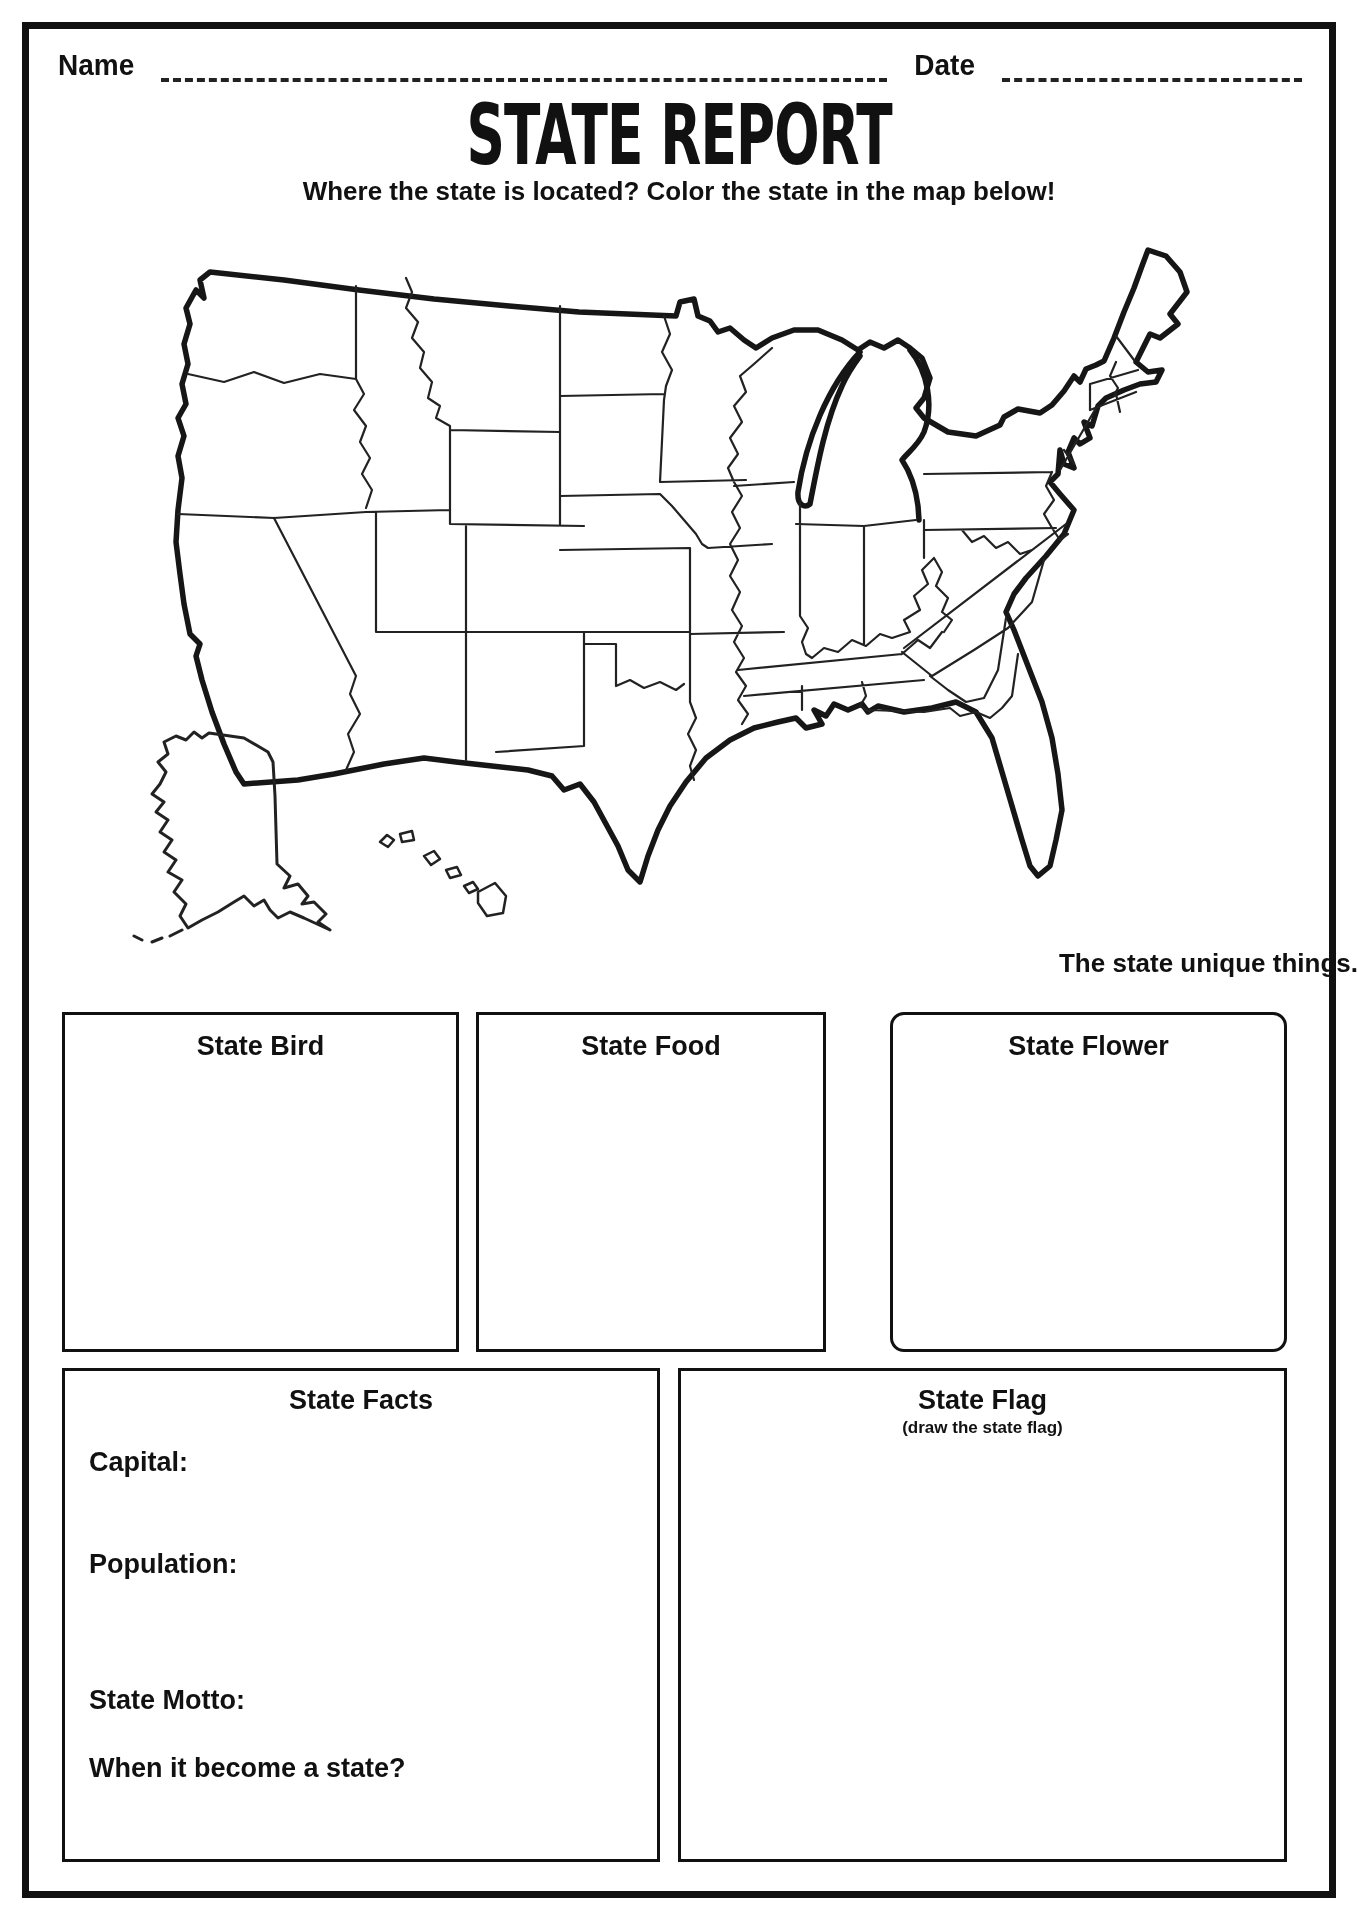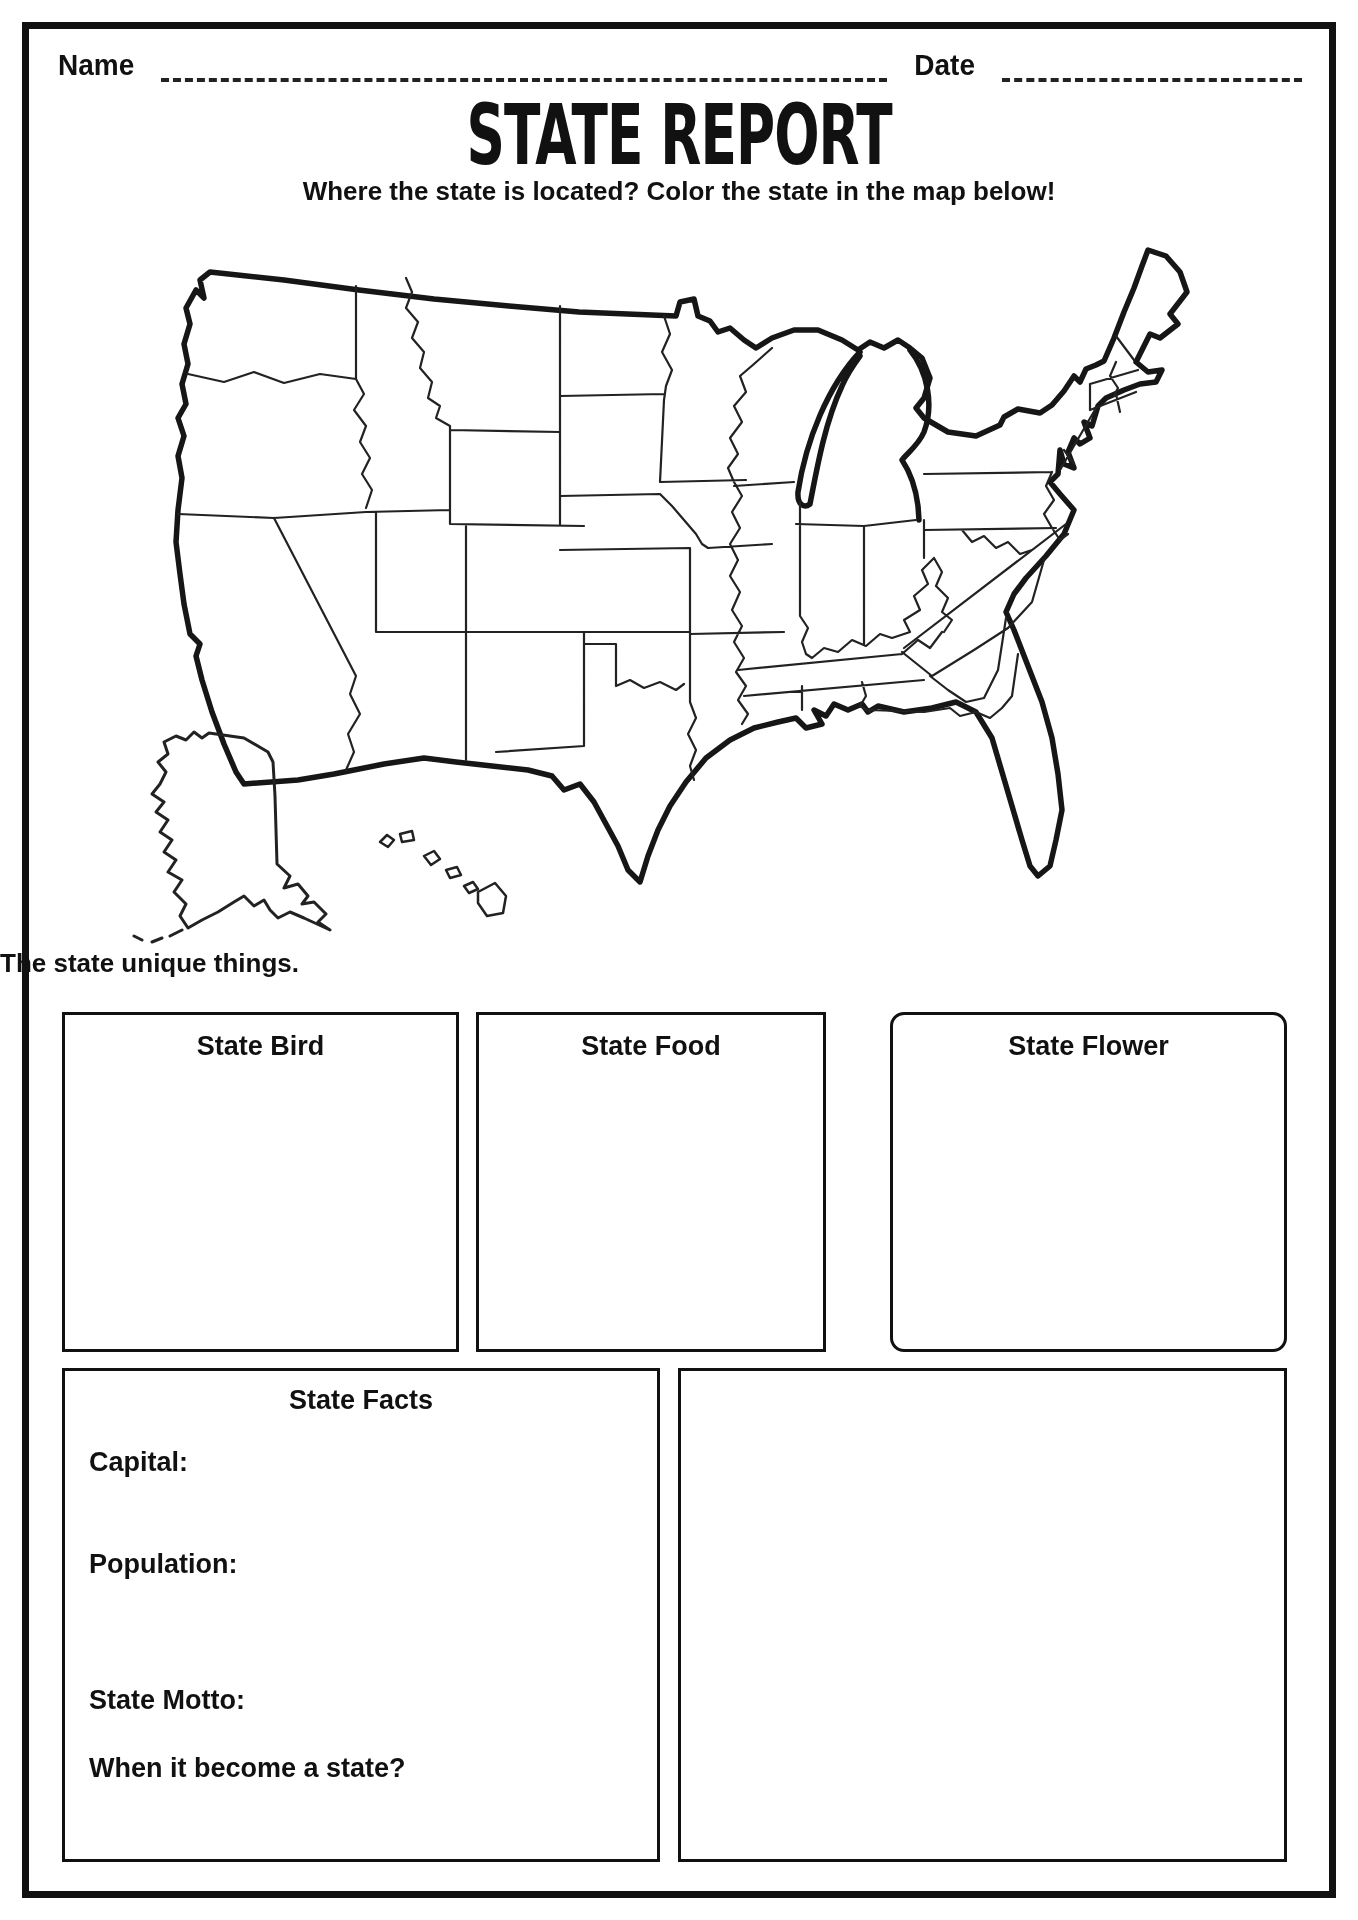--- a/index.html
+++ b/index.html
@@ -7,21 +7,21 @@
   .page-border{position:absolute;left:22px;top:22px;right:22px;bottom:22px;border:7px solid #111;}
   .name-row{position:absolute;left:58px;right:56px;top:50px;display:flex;align-items:flex-end;gap:27px;}
   .fld-label{font-size:28px;font-weight:bold;white-space:nowrap;transform:scaleY(1.05);}
   .dashline{border-bottom:4px dashed #222;height:24px;}
   .dash-name{flex:1;}
   .dash-date{width:300px;}
   .title{position:absolute;left:0;top:86px;width:100%;text-align:center;}
   .title span{display:inline-block;font-family:"DejaVu Sans",sans-serif;font-size:58px;font-weight:900;letter-spacing:-1px;transform:scale(0.92,1.45);transform-origin:center top;}
   .subtitle{position:absolute;left:0;top:176px;width:100%;text-align:center;font-size:26px;font-weight:bold;transform:scaleY(1.02);}
   .map-wrap{position:absolute;left:124px;top:224px;width:1120px;height:722px;}
-  .unique-heading{position:absolute;left:0;top:948px;width:100%;text-align:left;font-size:26px;font-weight:bold;}
+  .unique-heading{position:absolute;left:0;top:948px;width:100%;text-align:right;font-size:26px;font-weight:bold;}
   .ubox{position:absolute;top:1012px;height:340px;border:3px solid #111;box-sizing:border-box;background:#fff;}
   .ubox .btitle{margin-top:16px;text-align:center;font-size:27px;font-weight:bold;}
   .ubox1{left:62px;width:397px;}
   .ubox2{left:476px;width:350px;}
   .ubox3{left:890px;width:397px;border-radius:14px;}
   .facts-box{position:absolute;left:62px;top:1368px;width:598px;height:494px;border:3px solid #111;box-sizing:border-box;}
   .flag-box{position:absolute;left:678px;top:1368px;width:609px;height:494px;border:3px solid #111;box-sizing:border-box;}
   .facts-box .btitle,.flag-box .btitle{margin-top:14px;text-align:center;font-size:27px;font-weight:bold;}
   .flag-sub{text-align:center;font-size:17px;font-weight:bold;margin-top:2px;}
   .fact-field{position:absolute;left:24px;font-size:27px;font-weight:bold;}
@@ -200,13 +200,15 @@
 
 <div class="facts-box">
   <div class="btitle">State Facts</div>
   <div class="fact-field f0">Capital:</div>
   <div class="fact-field f1">Population:</div>
   <div class="fact-field f2">State Motto:</div>
   <div class="fact-field f3">When it become a state?</div>
 </div>
 
 <div class="flag-box">
+  <div class="btitle">State Flag</div>
+  <div class="flag-sub">(draw the state flag)</div>
 </div>
 
 </body></html>

